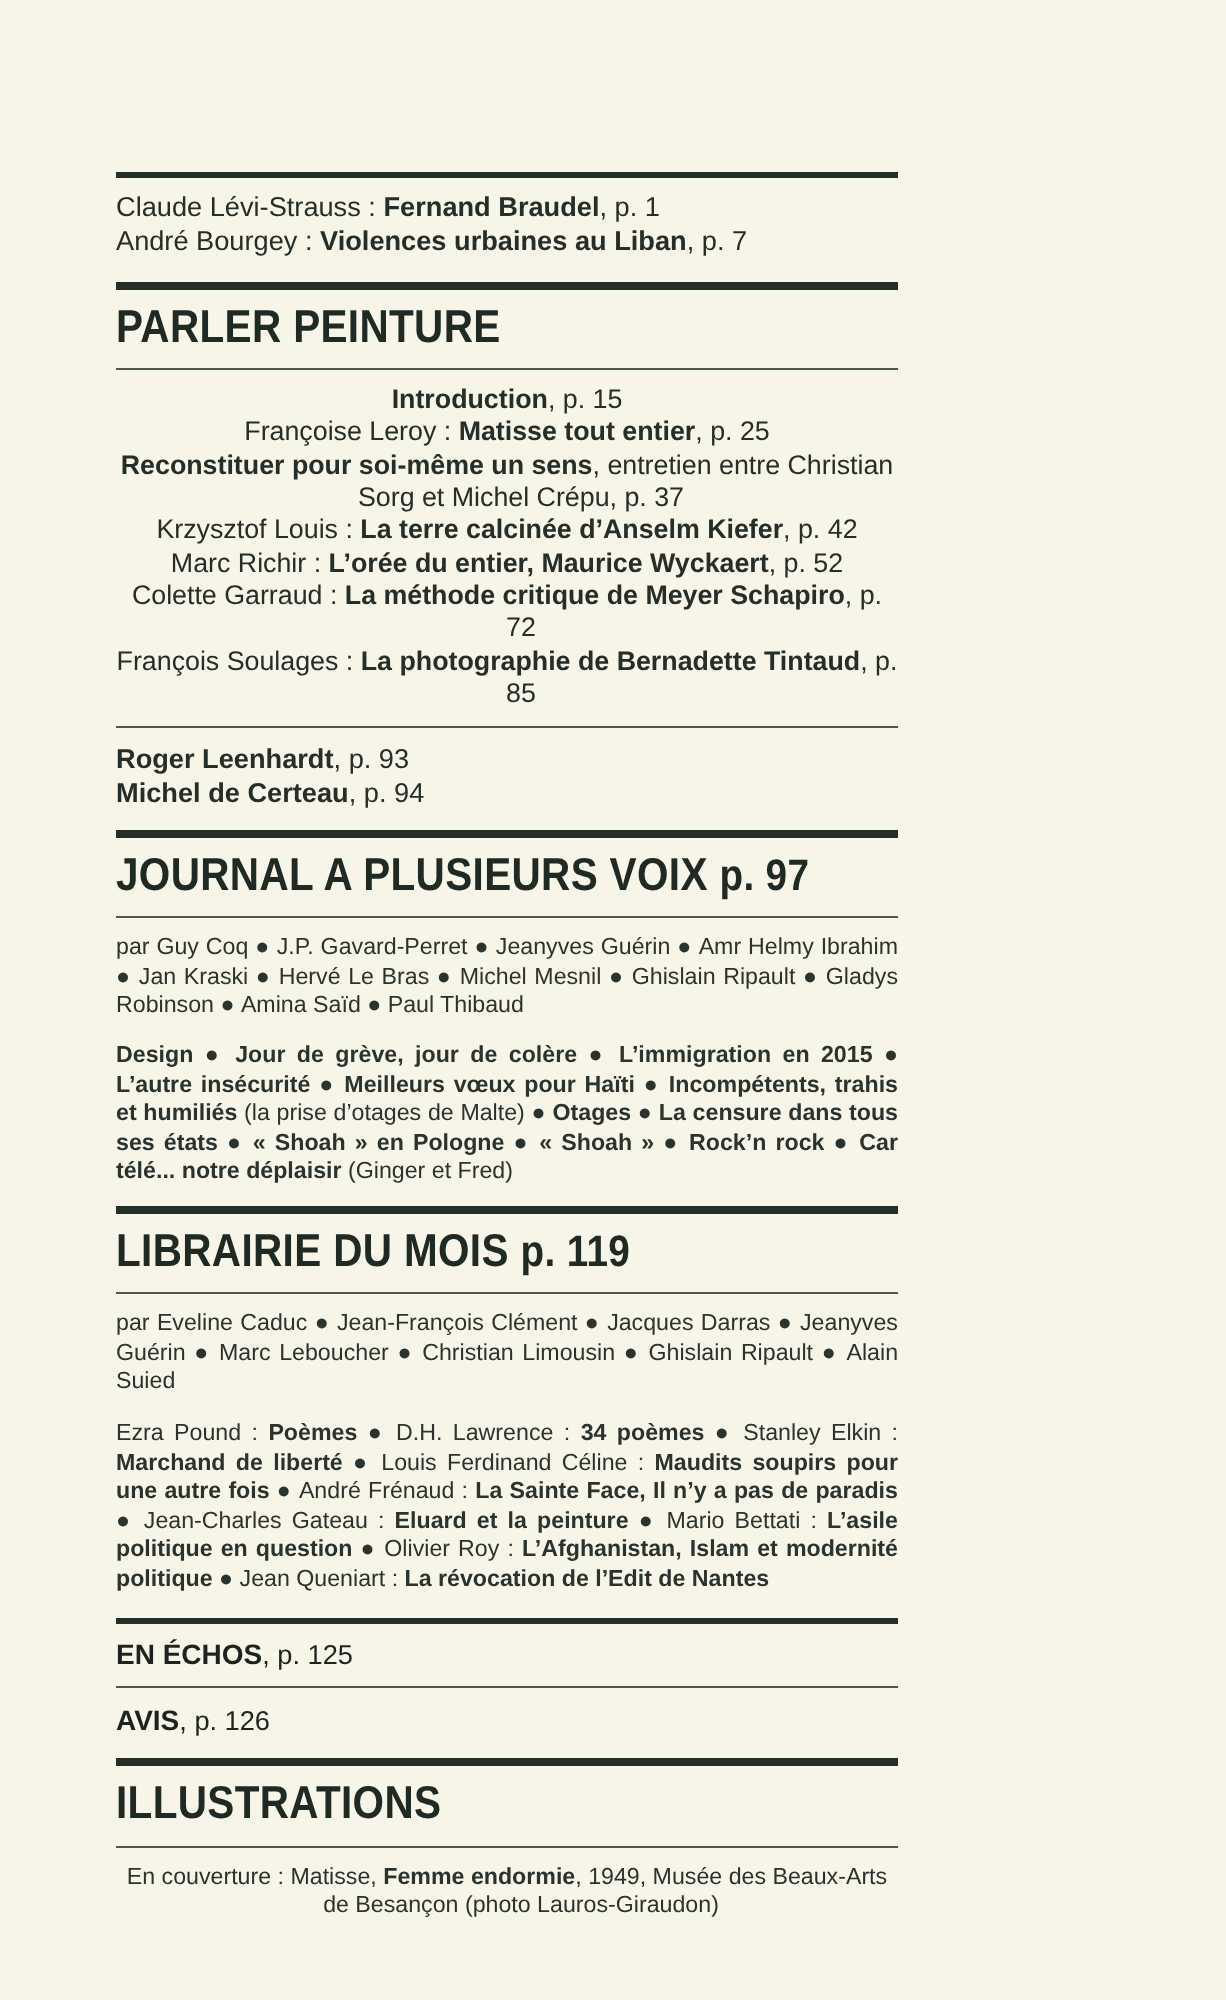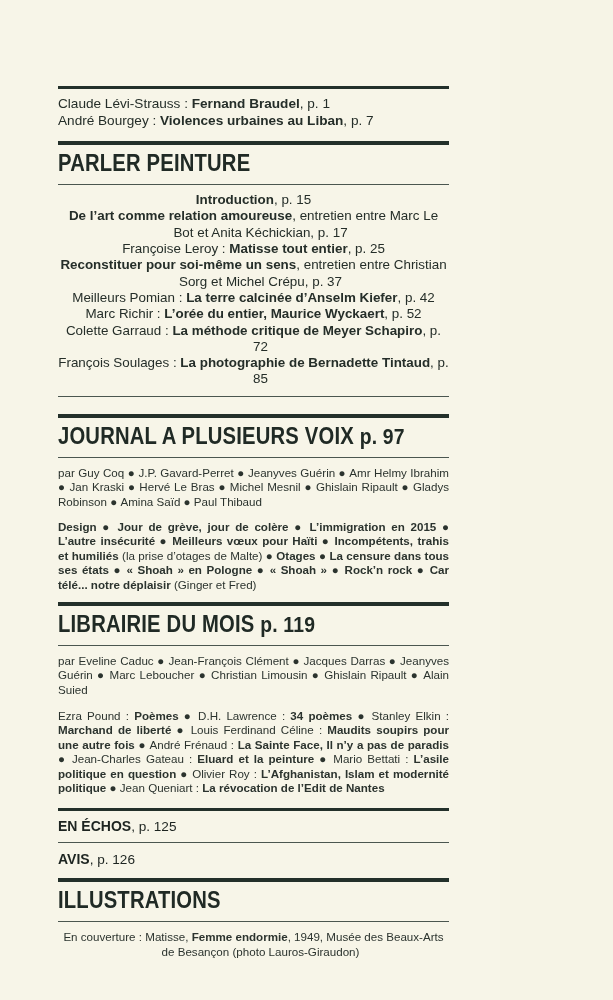--- a/index.html
+++ b/index.html
@@ -118,33 +118,36 @@
   <div class="rule-thick"></div>
   <div class="sp-6"></div>
 
   <div class="section-head">PARLER PEINTURE</div>
   <div class="sp-9"></div>
   <div class="rule-thin"></div>
   <div class="sp-7"></div>
 
   <div class="entry-block">
     <div class="entry"><span></span><b>Introduction</b><span>, p. 15</span></div>
-    <div class="entry"><span></span><b>De l’art comme relation amoureuse</b><span>, entretien entre Marc Le Bot et Anita Kéchickian, p. 17</span></div>
     <div class="entry"><span>Françoise Leroy : </span><b>Matisse tout entier</b><span>, p. 25</span></div>
     <div class="entry"><span></span><b>Reconstituer pour soi-même un sens</b><span>, entretien entre Christian Sorg et Michel Crépu, p. 37</span></div>
-    <div class="entry"><span>Meilleurs Pomian : </span><b>La terre calcinée d’Anselm Kiefer</b><span>, p. 42</span></div>
+    <div class="entry"><span>Krzysztof Louis : </span><b>La terre calcinée d’Anselm Kiefer</b><span>, p. 42</span></div>
     <div class="entry"><span>Marc Richir : </span><b>L’orée du entier, Maurice Wyckaert</b><span>, p. 52</span></div>
     <div class="entry"><span>Colette Garraud : </span><b>La méthode critique de Meyer Schapiro</b><span>, p. 72</span></div>
     <div class="entry"><span>François Soulages : </span><b>La photographie de Bernadette Tintaud</b><span>, p. 85</span></div>
   </div>
 
   <div class="sp-8"></div>
   <div class="rule-thin"></div>
   <div class="sp-7"></div>
 
+  <div class="entry-block">
+    <div class="kv-line"><b>Roger Leenhardt</b><span>, p. 93</span></div>
+    <div class="kv-line"><b>Michel de Certeau</b><span>, p. 94</span></div>
+  </div>
 
   <div class="sp-10"></div>
   <div class="rule-thick"></div>
   <div class="sp-6"></div>
 
   <div class="section-head">
     <span>JOURNAL A PLUSIEURS VOIX</span>
     <span class="pg">p. 97</span>
   </div>
   <div class="sp-9"></div>

